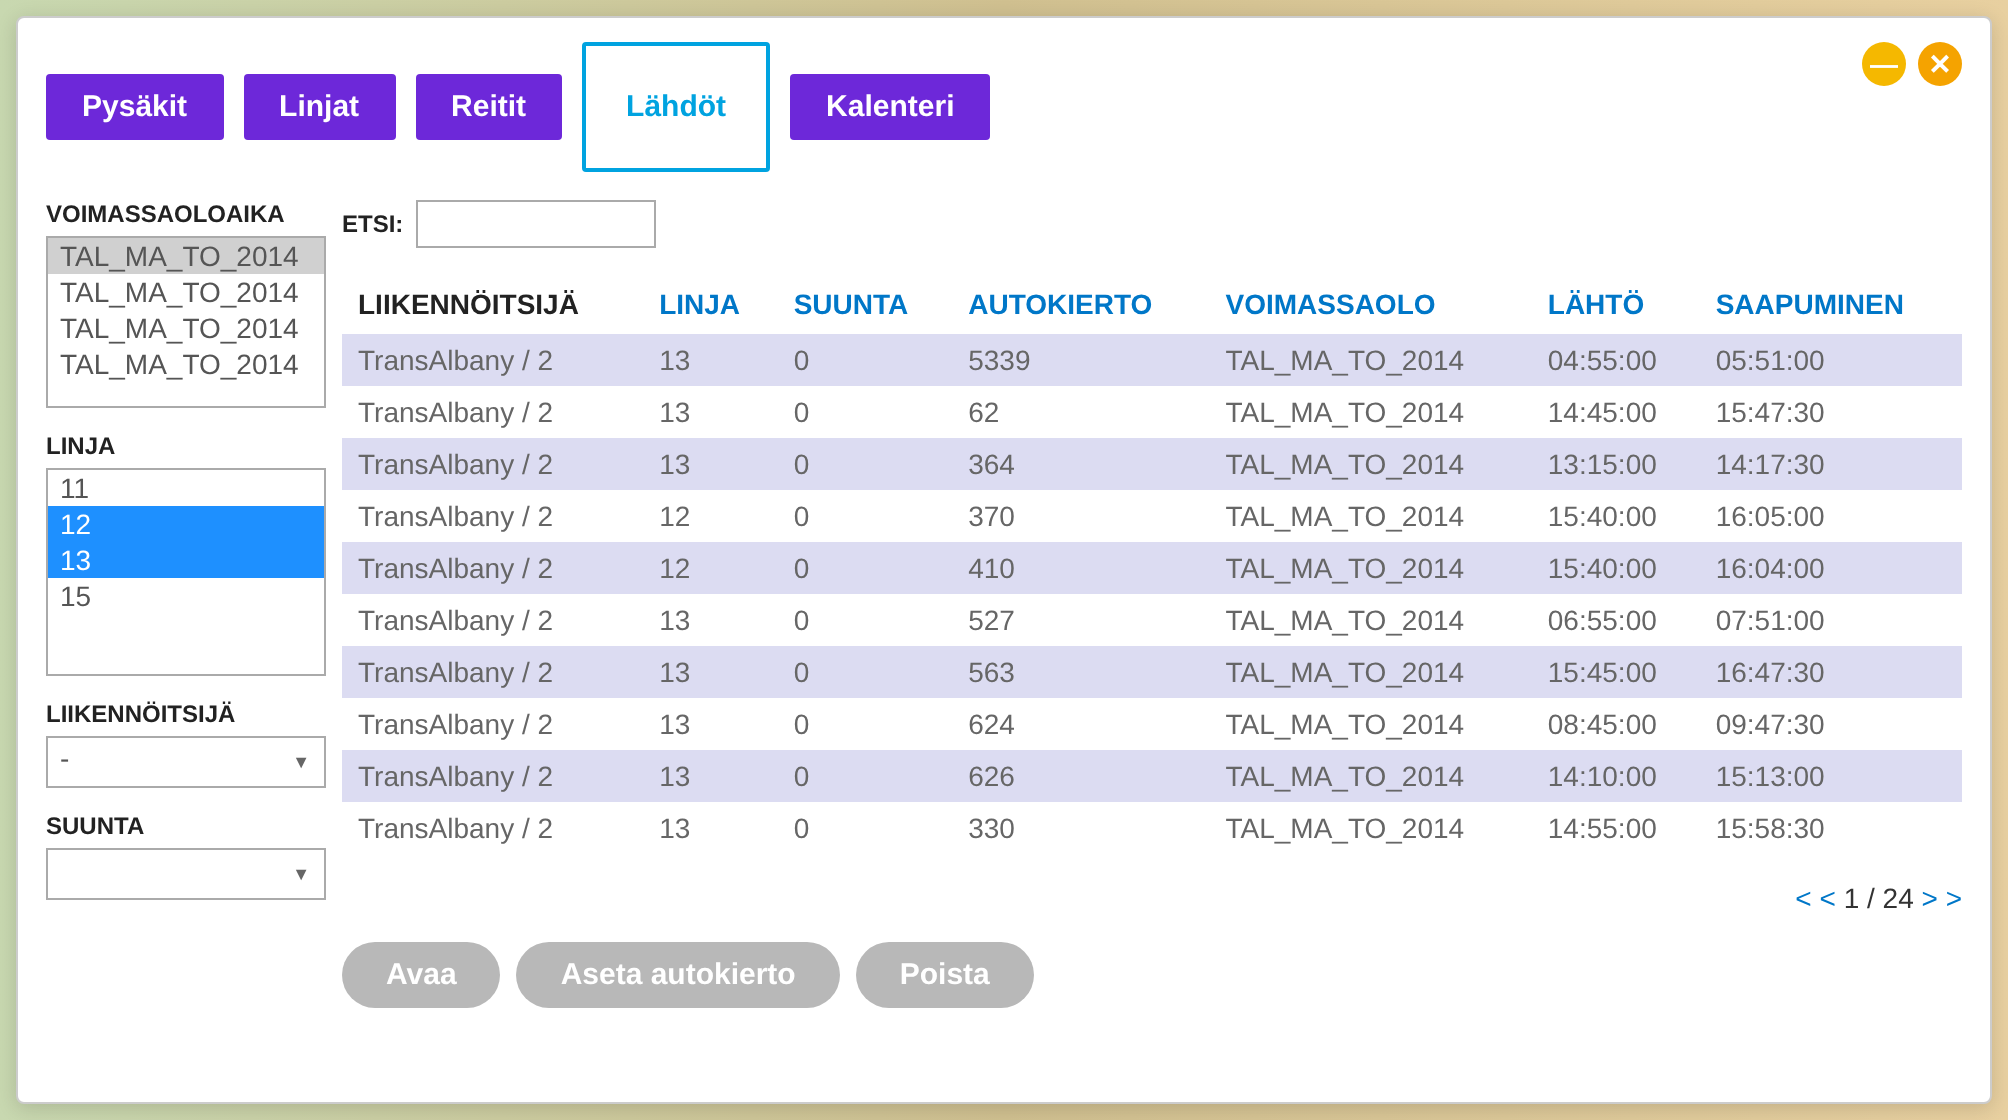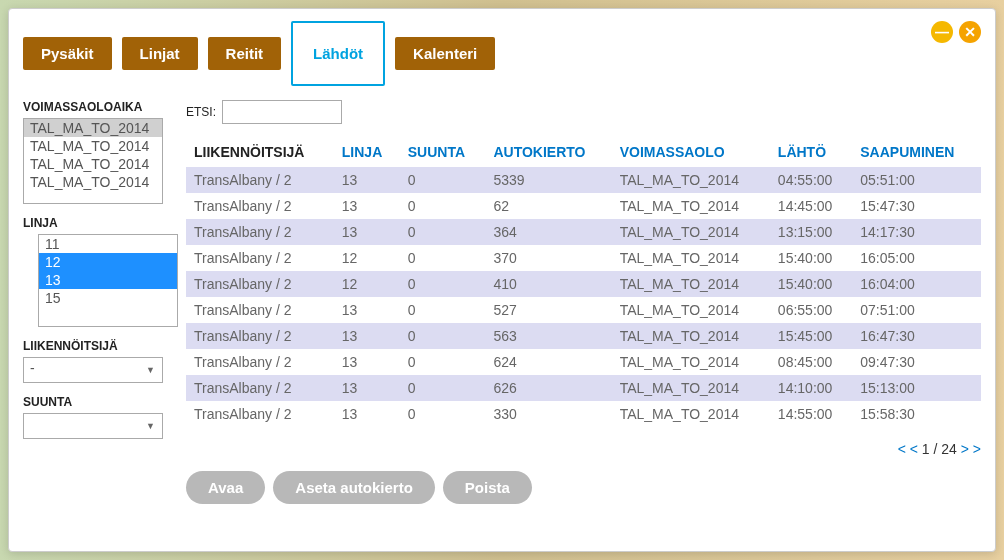--- a/index.html
+++ b/index.html
@@ -17,21 +17,21 @@
     position: absolute;
     top: 8px; left: 8px; right: 8px; bottom: 8px;
     background: #fff;
     border: 1px solid #ccc;
     border-radius: 4px;
     box-shadow: 0 2px 10px rgba(0,0,0,0.15);
     padding: 12px 14px;
   }
   .topbar { display: flex; align-items: center; gap: 10px; position: relative; }
   .tab-btn {
-    background: #a16207;
+    background: #6d28d9;
     color: #fff;
     border: none;
     padding: 8px 18px;
     font-size: 15px;
     font-weight: bold;
     border-radius: 2px;
     cursor: pointer;
   }
   .tab-btn.active {
     background: #fff;
@@ -41,46 +41,46 @@
   }
   .win-controls { position: absolute; right: 0; top: 0; display: flex; gap: 6px; }
   .circle-btn {
     width: 22px; height: 22px; border-radius: 50%;
     border: none; cursor: pointer; color: #fff;
     font-weight: bold; font-size: 14px; line-height: 22px; text-align: center;
     padding: 0;
   }
   .min-btn { background: #F5B800; }
   .close-btn { background: #F5A300; }
-  .body-row { display: flex; margin-top: 14px; gap: 23px; }
+  .body-row { display: flex; margin-top: 14px; gap: 8px; }
   .sidebar { width: 140px; flex-shrink: 0; }
   .side-label { font-size: 12px; font-weight: bold; color: #222; margin-bottom: 4px; margin-top: 12px; }
   .side-label:first-child { margin-top: 0; }
   .listbox {
     border: 1px solid #aaa; width: 100%; font-size: 14px;
     overflow-y: scroll; background: #fff;
   }
   .listbox.period { height: 86px; }
-  .listbox.linja { height: 93px; margin-left: 15px; }
+  .listbox.linja { height: 104px; }
   .lb-item { padding: 1px 6px; color: #555; cursor: default; white-space: nowrap; overflow: hidden; }
   .lb-item.hl { background: #d0d0d0; }
   .lb-item.sel { background: #1E90FF; color: #fff; }
   .selectbox {
     width: 100%; height: 26px; border: 1px solid #aaa; background: #fff;
     padding: 2px 6px; font-size: 14px; color: #555;
     appearance: none; position: relative;
   }
   .select-wrap { position: relative; }
   .select-wrap::after {
     content: "▼"; font-size: 9px; color: #666;
     position: absolute; right: 8px; top: 8px; pointer-events: none;
   }
   .main { flex: 1; min-width: 0; }
   .search-row { display: flex; align-items: center; gap: 6px; margin-bottom: 14px; }
-  .search-label { font-size: 12px; font-weight: normal; color: #222; }
+  .search-label { font-size: 12px; font-weight: bold; color: #222; }
   .search-input { border: 1px solid #aaa; height: 24px; width: 120px; padding: 2px 6px; font-size: 14px; }
   table { width: 100%; border-collapse: collapse; }
   th {
     text-align: left; font-size: 14px; font-weight: bold;
     color: #0077C8; padding: 6px 8px; border-bottom: 1px solid #fff;
     cursor: pointer;
   }
   th.liik { color: #222; }
   td { padding: 5px 8px; color: #666; font-size: 14px; }
   tr.odd td { background: #DCDCF2; }

